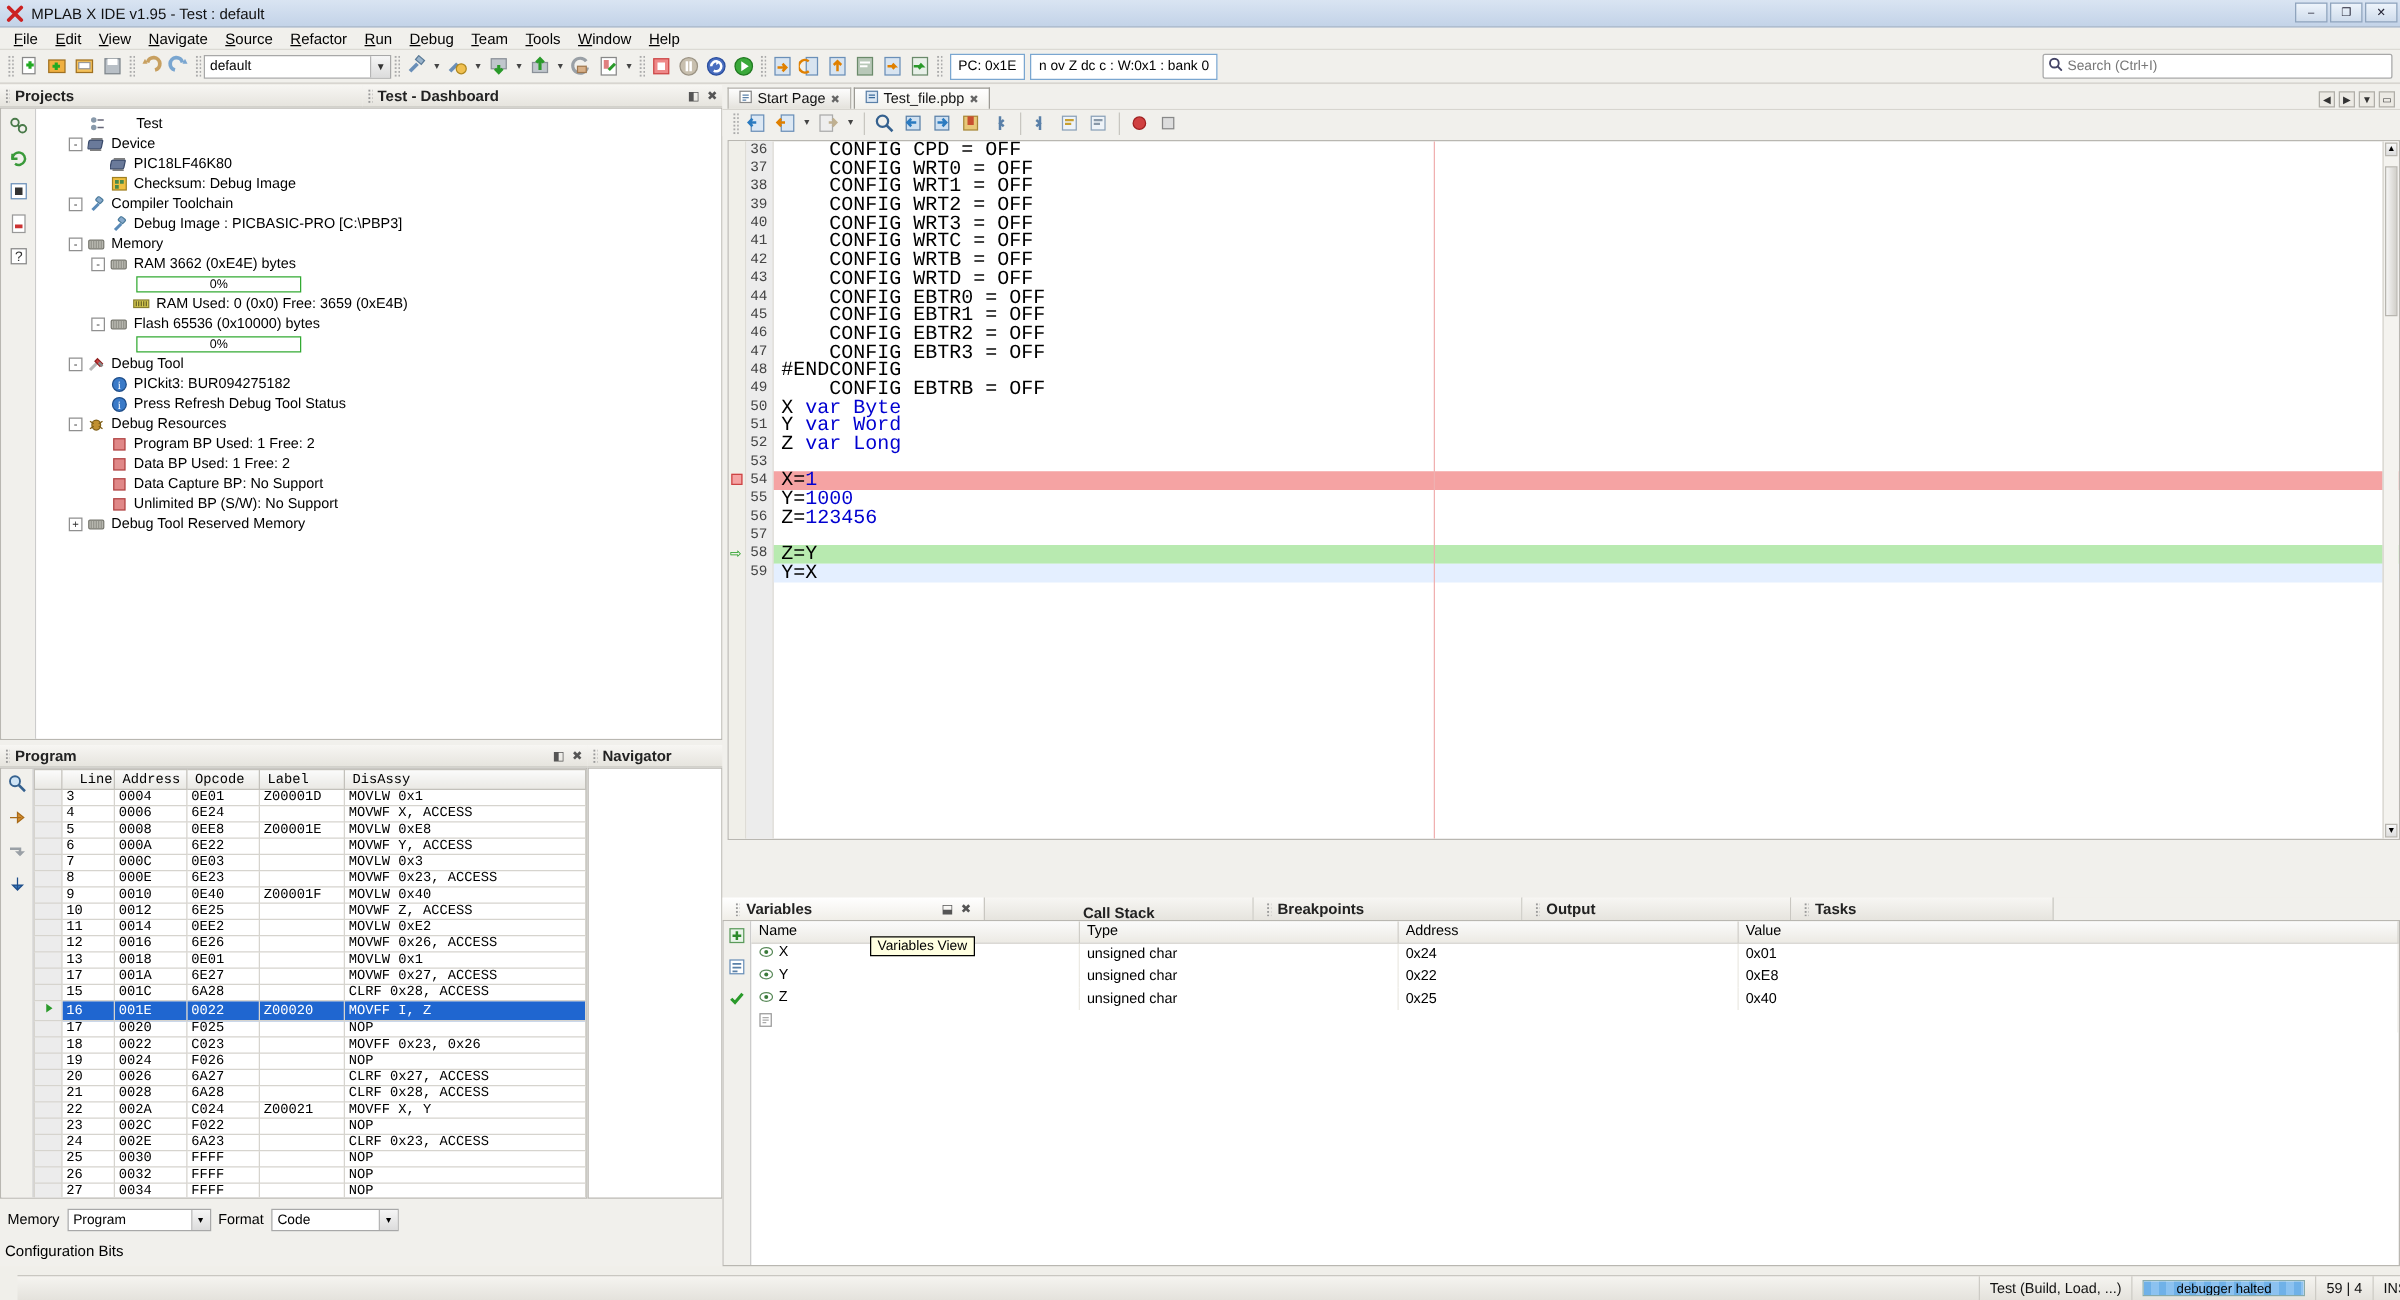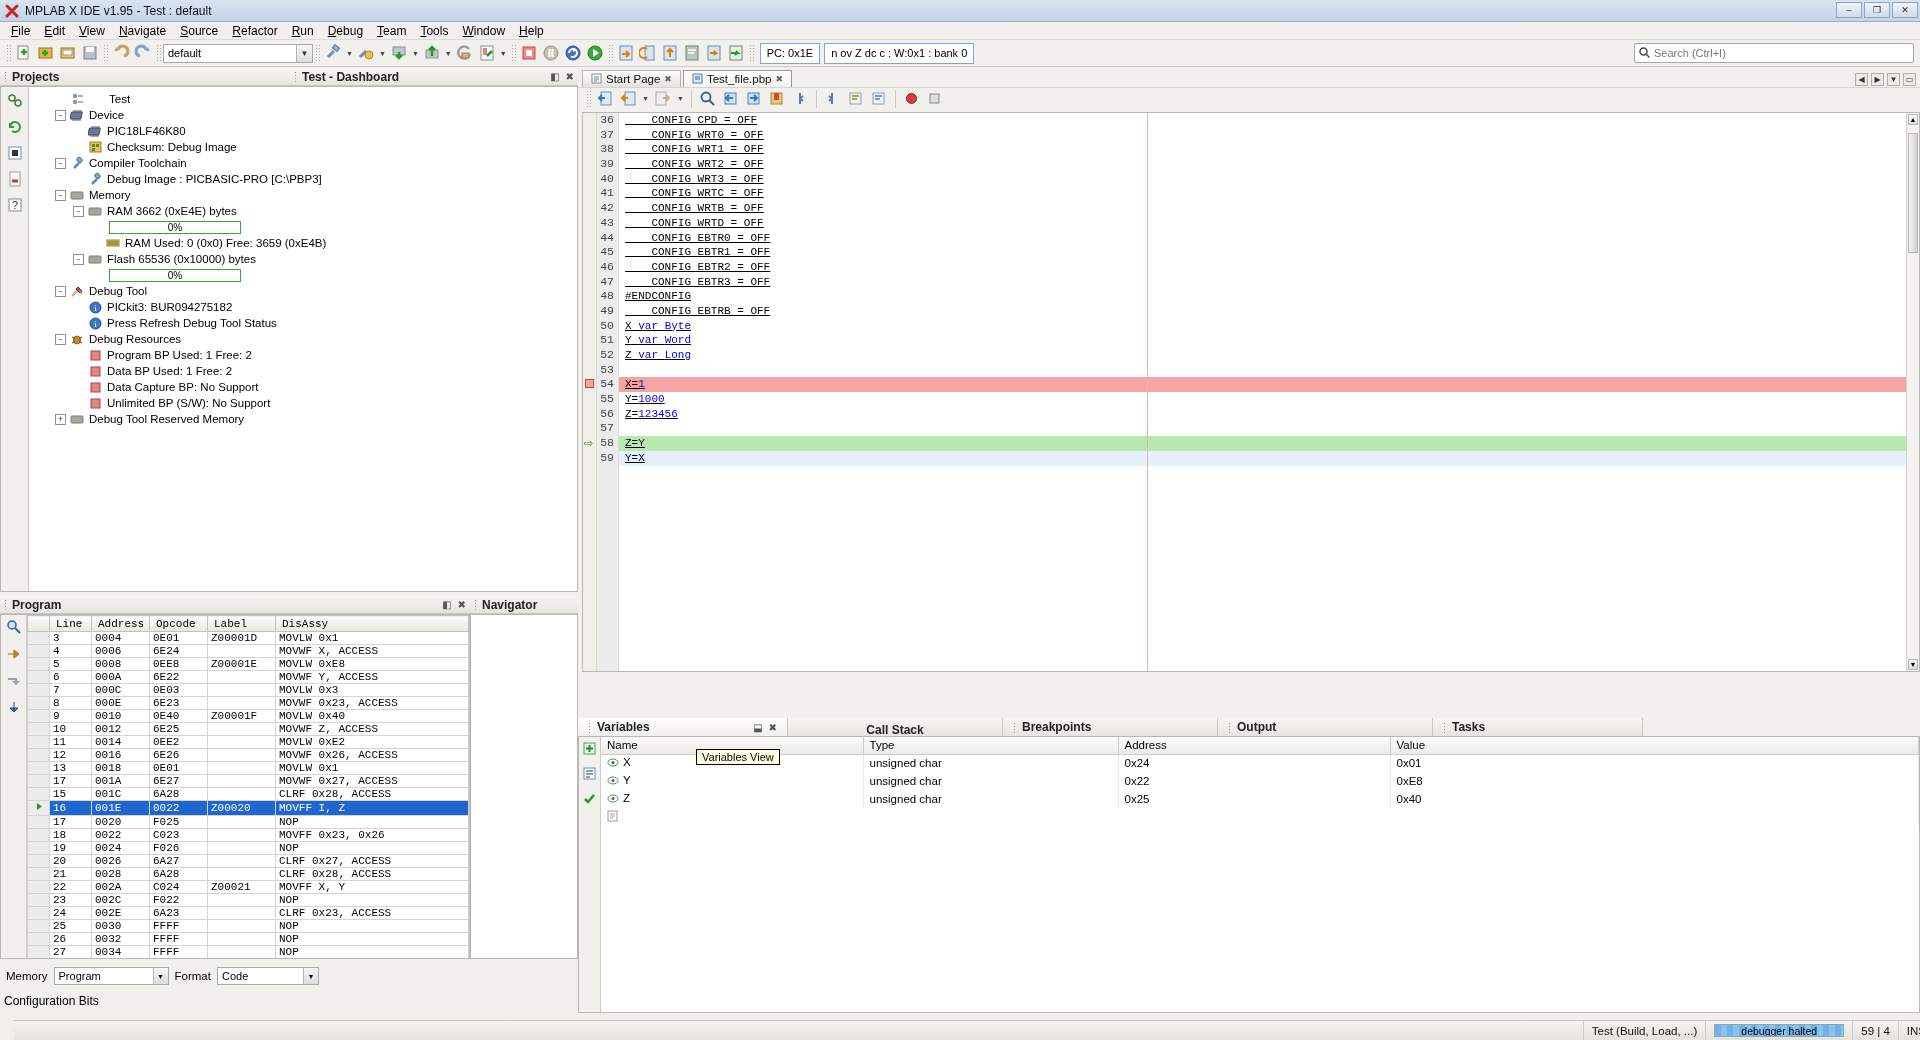--- a/index.html
+++ b/index.html
@@ -148,21 +148,21 @@
   .tabctl div { width:13px;height:13px;border:1px solid #b0aea8;background:#eceae4;
     font-size:8px;display:flex;align-items:center;justify-content:center;color:#333; }
 
   .edtoolbar { height:22px;background:#f1f0ec;display:flex;align-items:center;gap:1px;padding-left:6px;
     border-top:1px solid #d7d5cf; }
   .edbody { position:absolute;top:44px;left:4px;right:0;height:560px;background:#fff;
     border:1px solid #b9b7b1;overflow:hidden;display:flex; }
   .gutter-bp { width:14px;background:#f0efe9;border-right:1px solid #dedcd6;position:relative; }
   .gutter-num { width:22px;background:#ececec;border-right:1px solid #dedcd6;
     font-family:"Liberation Mono",monospace;font-size:11.5px;text-align:right;color:#444;padding-top:0; }
-  .code { flex:1;position:relative;font-family:"Liberation Mono",monospace;font-size:11px;text-decoration:underline; }
+  .code { flex:1;position:relative;font-family:"Liberation Mono",monospace;font-size:16px; }
   .cline { height:14.7px;line-height:14.7px;white-space:pre;padding-left:6px;color:#000; }
   .cline.bp { background:#f5a3a3; }
   .cline.pc { background:#b8eab0; }
   .cline.sel { background:#e4efff; }
   .gline { height:14.7px;line-height:14.7px;padding-right:4px; }
   .gbline { height:14.7px;position:relative; }
   .bpsq { position:absolute;left:2px;top:2px;width:9px;height:9px;background:#f5a3a3;border:1px solid #c44; }
   .pcarrow { position:absolute;left:1px;top:2px;color:#1a9a1a;font-size:11px;line-height:10px; }
   .kw { color:#0000d0; }
   .num { color:#0000d0; }
@@ -680,21 +680,21 @@
                 </svg></div>
             <div><svg width="16" height="16">
                   <path d="M8 2v9M4 8l4 4 4-4z" fill="#3a7ac0" stroke="#1f4e8a"></path>
                 </svg></div>
           </div>
           <div class="prog-table">
             <table class="pt">
               <thead>
                   <tr id="pt-head">
                     <th style="width: 22px;"></th>
-                    <th style="width: 42px;">Line</th>
+                    <th style="width: 42px; text-align: right;">Line</th>
                     <th style="width: 58px;">Address</th>
                     <th style="width: 58px;">Opcode</th>
                     <th style="width: 68px;">Label</th>
                     <th>DisAssy</th>
                   </tr>
                 </thead>
               <tbody id="pt-body">
                   <tr>
                     <td class="gut"></td>
                     <td>3</td>

